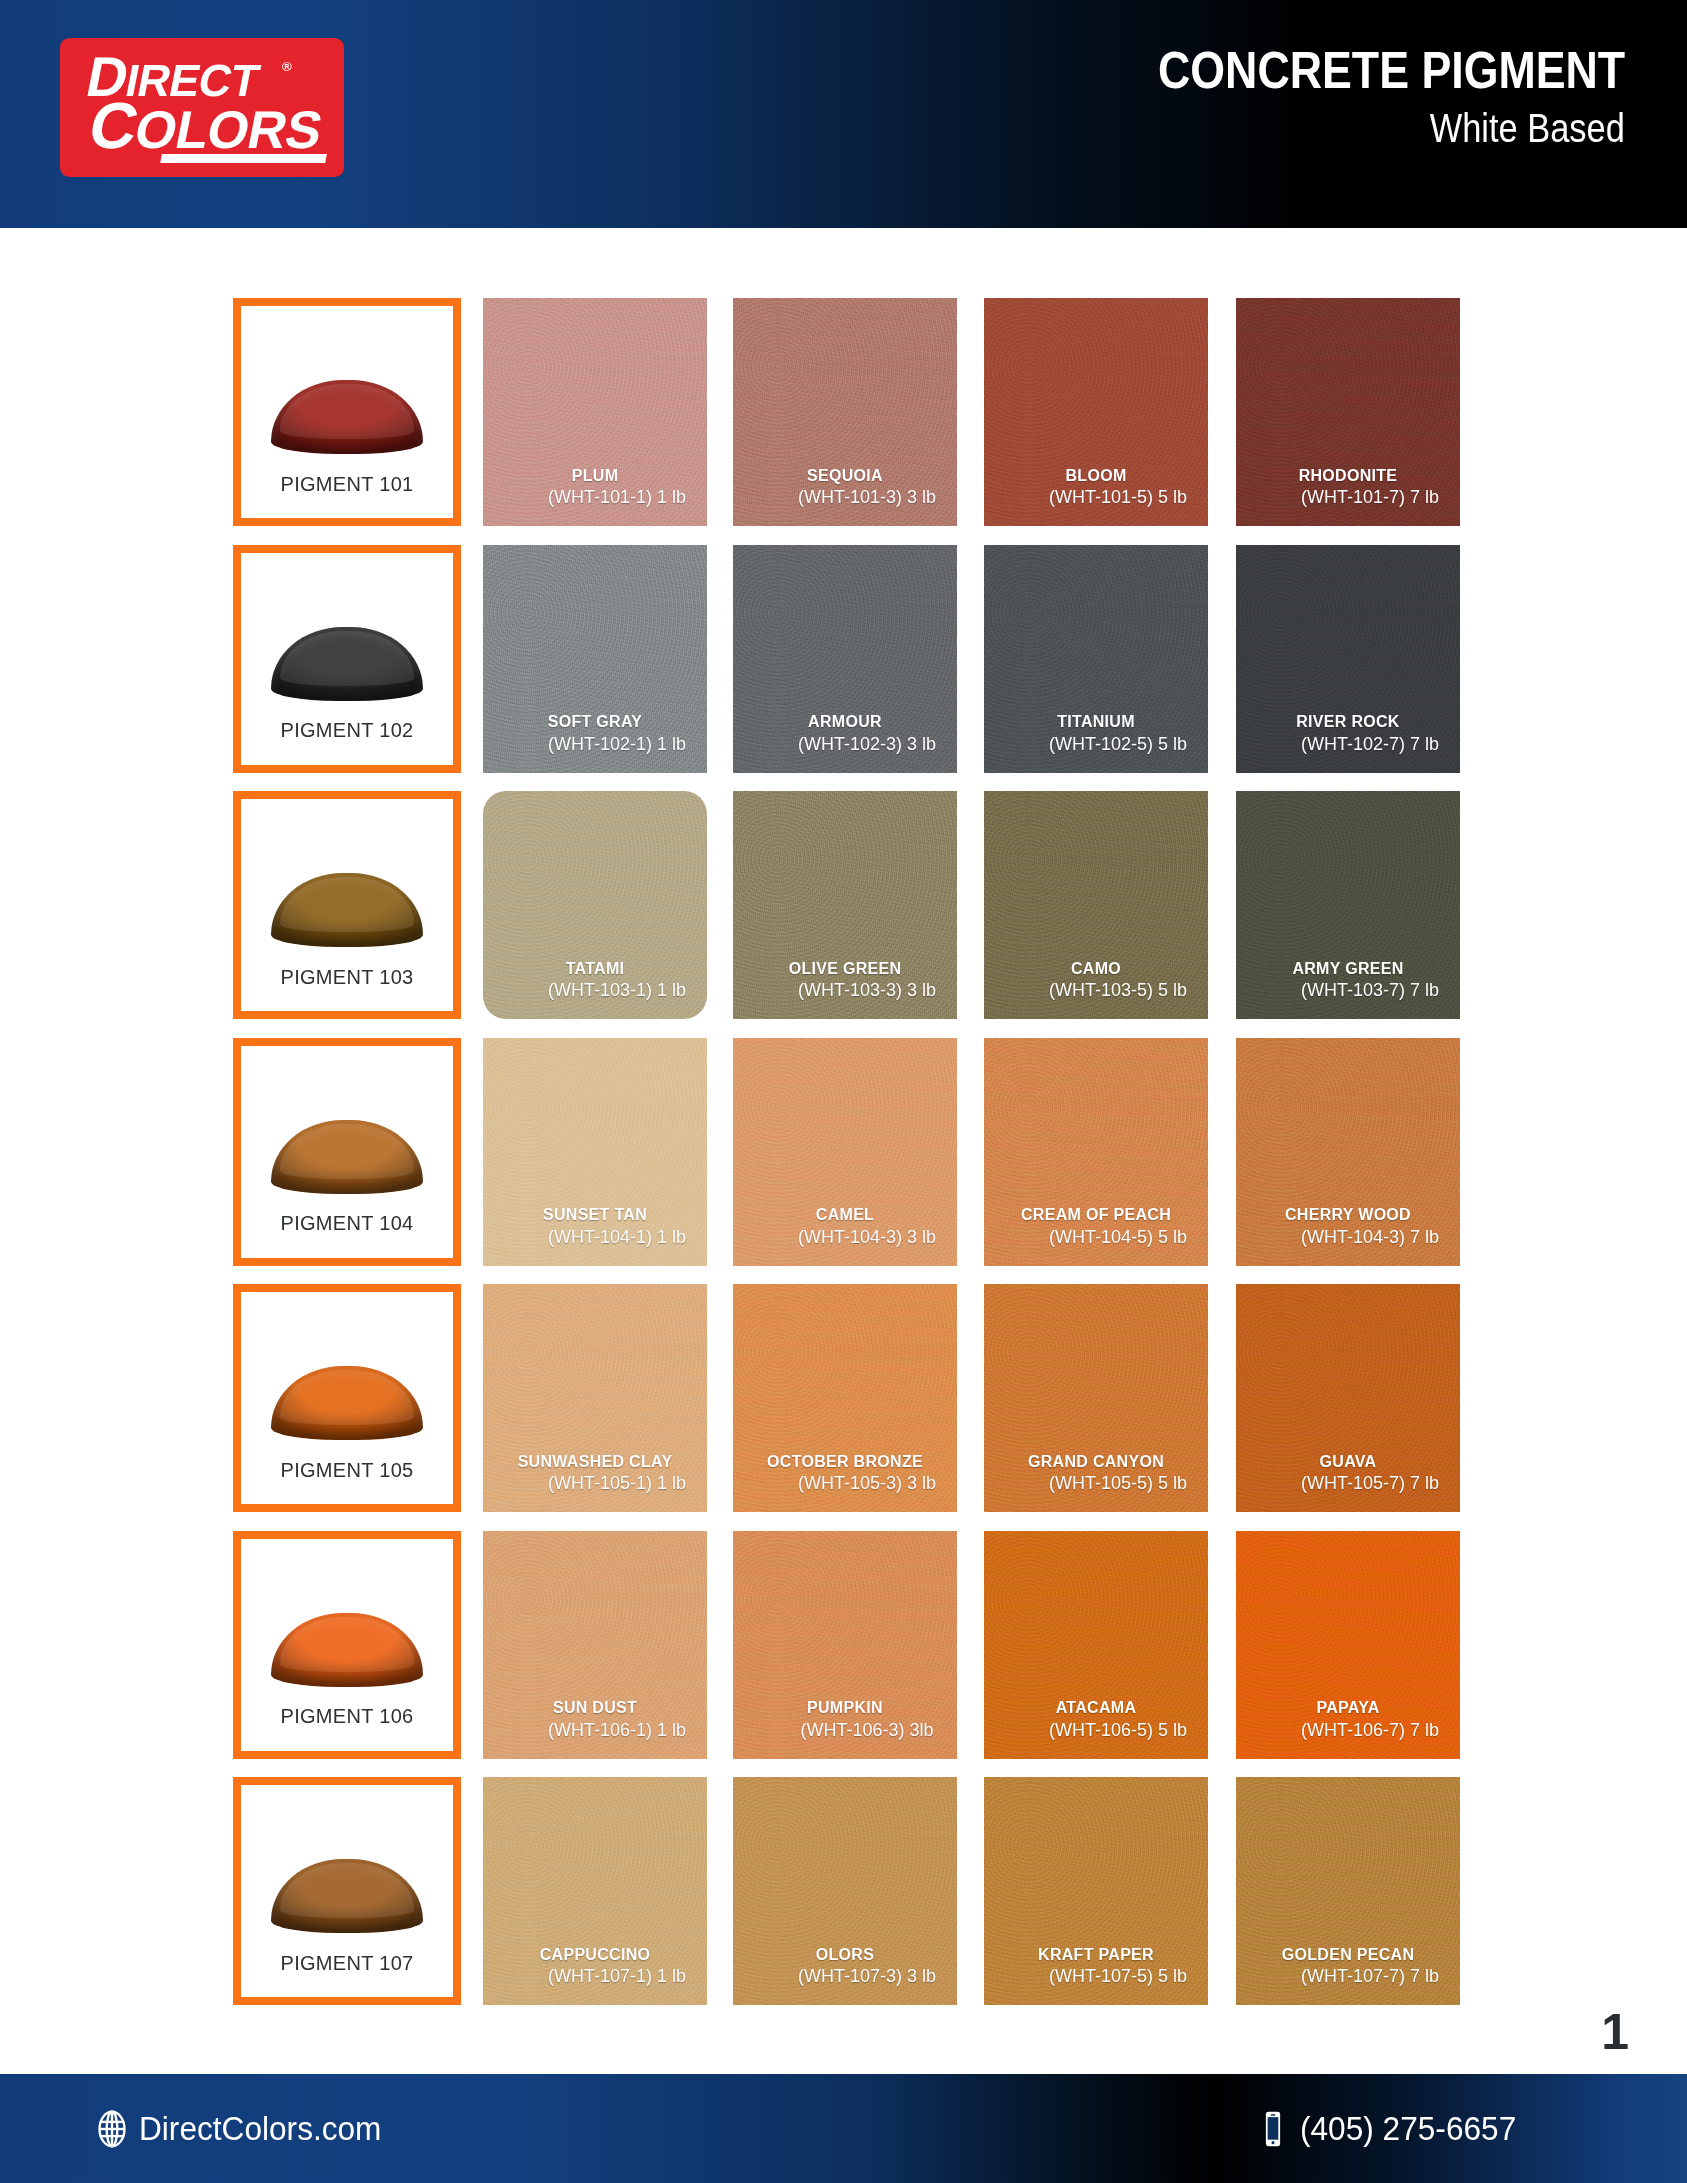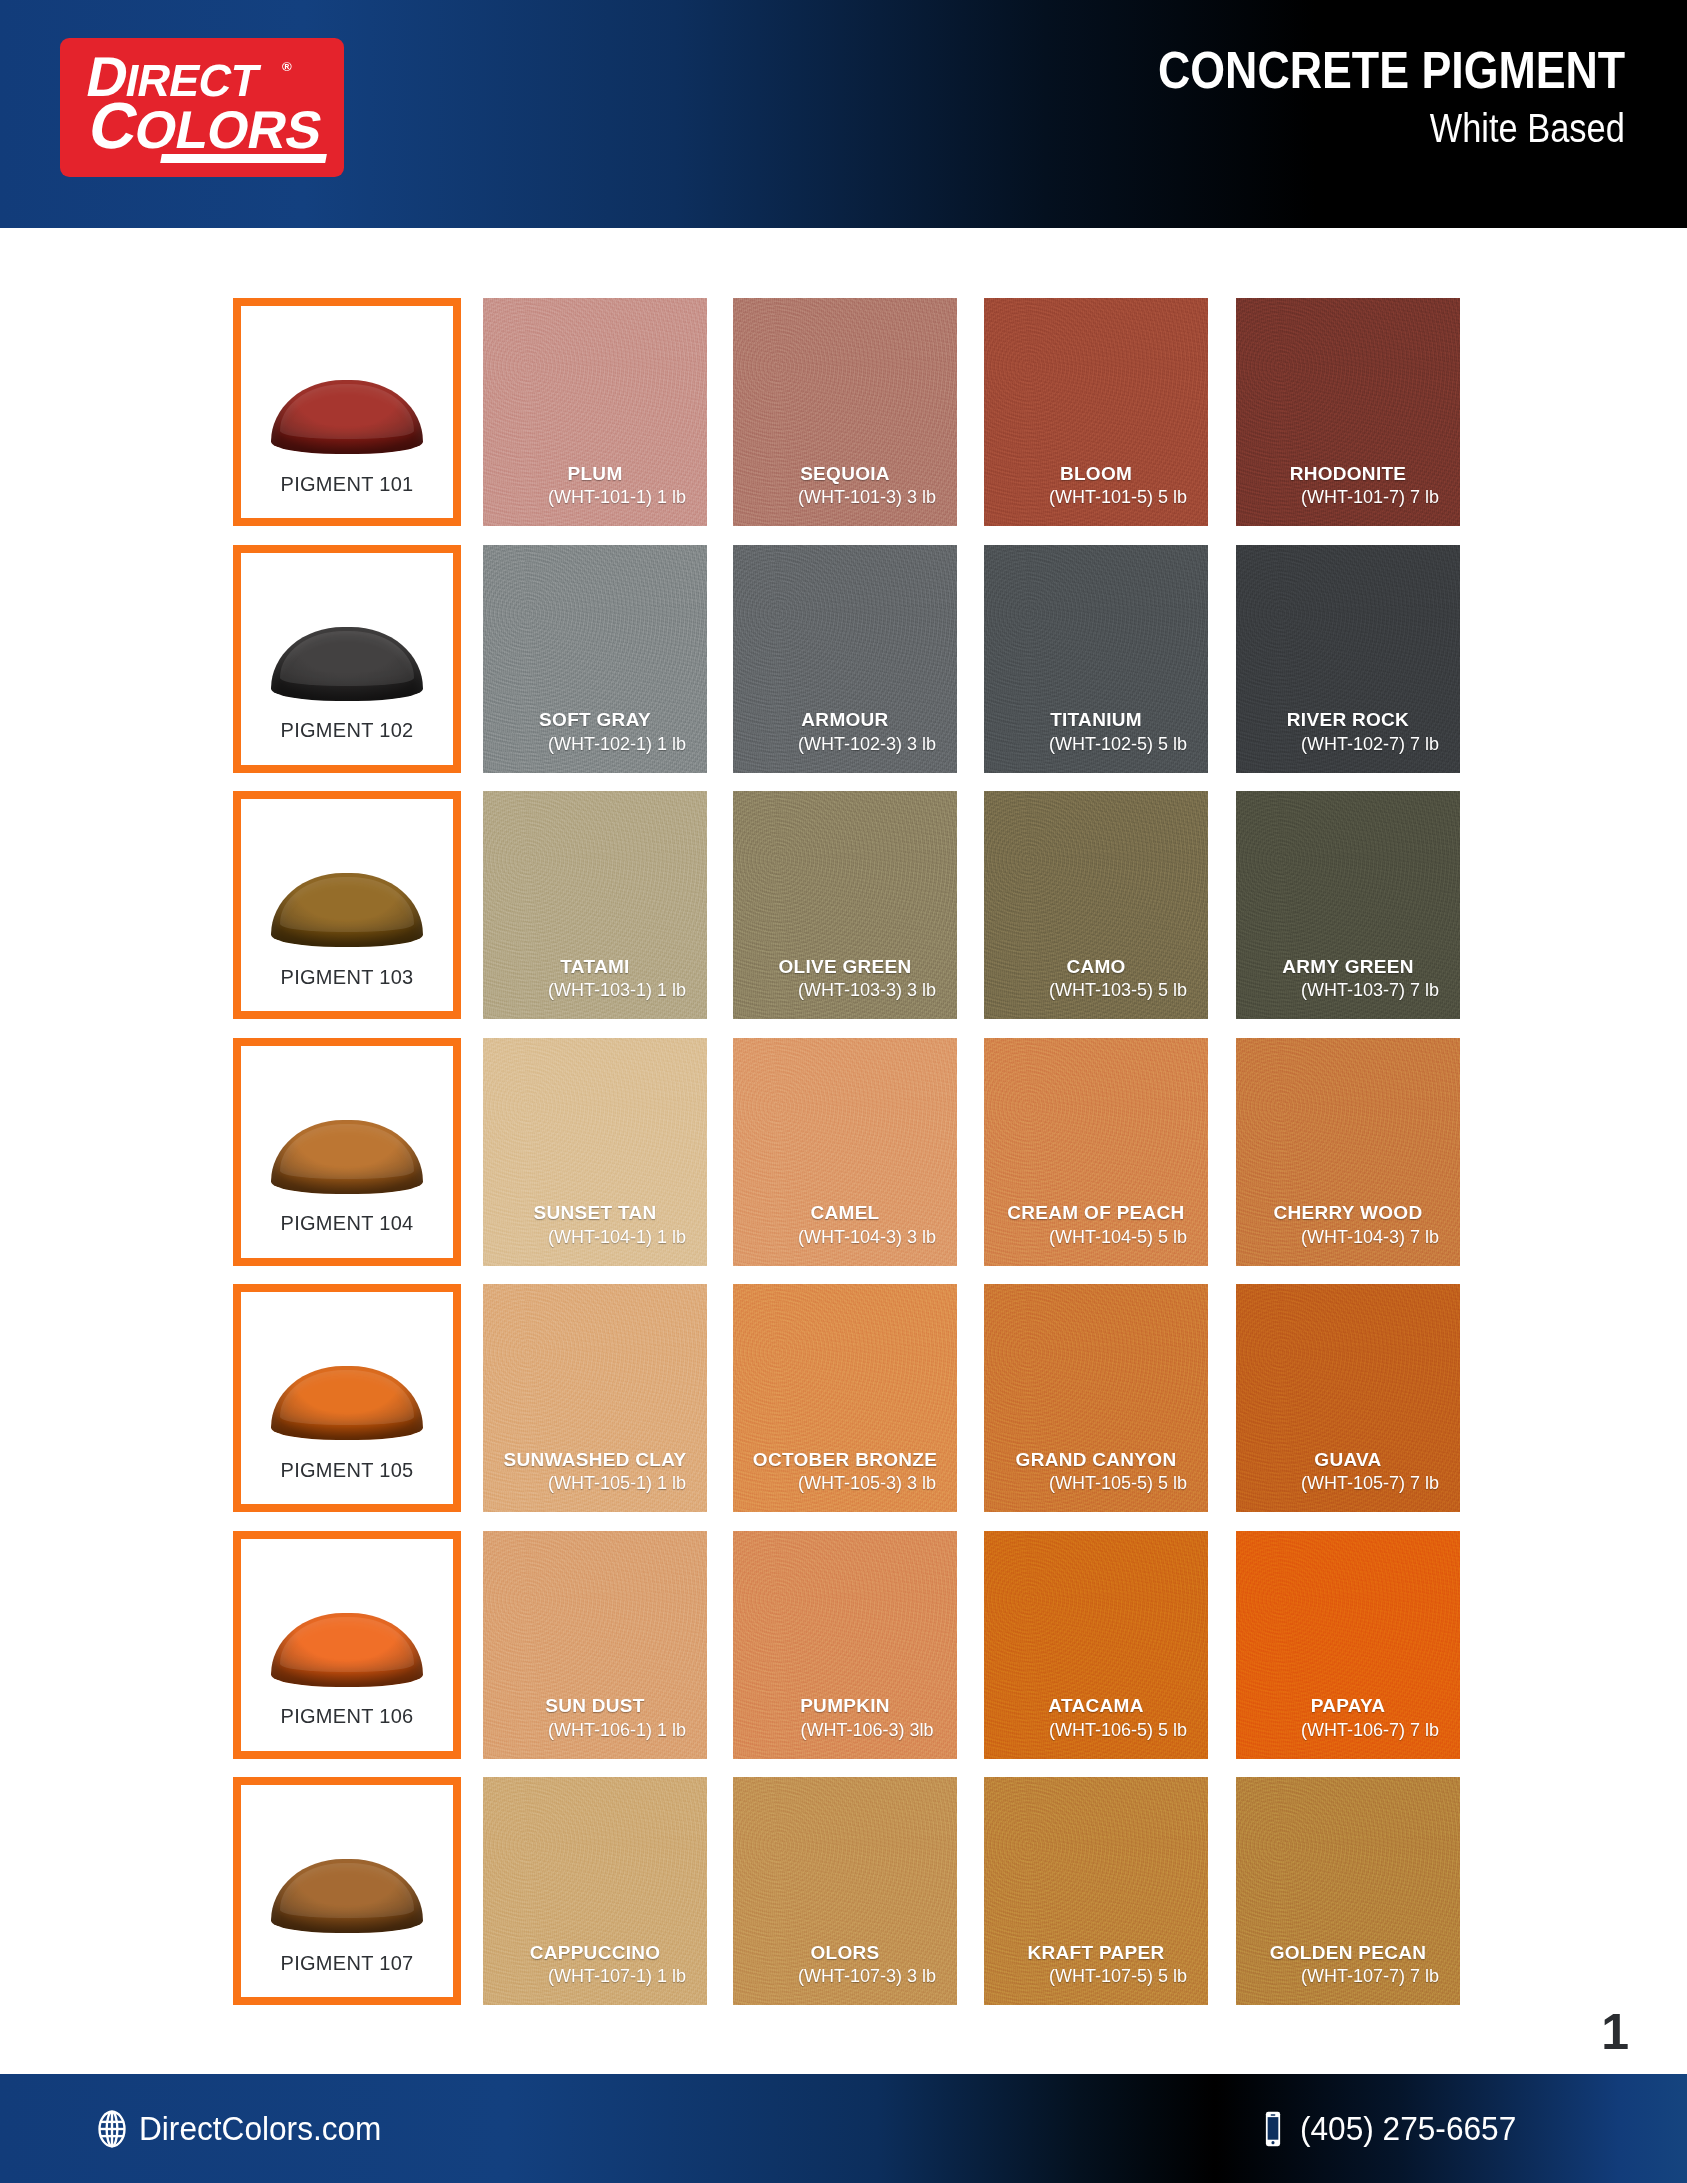--- a/index.html
+++ b/index.html
@@ -108,21 +108,21 @@
   .sw-c2 { left:500px; }
   .sw-c3 { left:751px; }
   .sw-c4 { left:1003px; }
 
   .sw-txt {
     position:absolute; left:0; right:0; bottom:17px;
     text-align:center; color:#ffffff;
     text-shadow:0 0.7px 1.3px rgba(0,0,0,0.35);
     line-height:1.22;
   }
-  .sw-name { font-size:19px; font-weight:bold; letter-spacing:0.3px; display:block; }
+  .sw-name { font-size:16px; font-weight:bold; letter-spacing:0.3px; display:block; }
   .sw-code { font-size:18px; font-weight:normal; display:block; margin-top:2px;padding-left:44px; }
 
   
   .page-num {
     position:absolute; right:58px; top:2003px;
     font-size:50px; font-weight:bold; color:#2a2d31;
   }
 
   
   .footer {
@@ -226,21 +226,21 @@
           <span class="sw-name">RIVER ROCK</span>
           <span class="sw-code">(WHT-102-7) 7 lb</span>
         </div>
       </div>
     </div>
     <div class="row">
       <div class="pig-cell">
         <div class="pig-pile" style="background: radial-gradient(62% 84% at 50% 18%, rgb(138, 93, 18) 0%, rgb(138, 93, 18) 55%, rgba(0, 0, 0, 0.35) 100%), rgb(138, 93, 18); box-shadow: rgba(0, 0, 0, 0.45) 0px -9.3px 17px inset, rgba(255, 255, 255, 0.12) 0px 6.6px 12px inset;"></div>
         <div class="pig-label">PIGMENT 103</div>
       </div>
-      <div class="sw sw-c1" style="background: rgb(180, 168, 135);">
+      <div class="sw sw-c1" style="background: rgb(180, 168, 135); border-radius: 23px;">
         <div class="sw-tex"></div>
         <div class="sw-txt">
           <span class="sw-name">TATAMI</span>
           <span class="sw-code">(WHT-103-1) 1 lb</span>
         </div>
       </div>
       <div class="sw sw-c2" style="background: rgb(141, 130, 98);">
         <div class="sw-tex"></div>
         <div class="sw-txt">
           <span class="sw-name">OLIVE GREEN</span>

